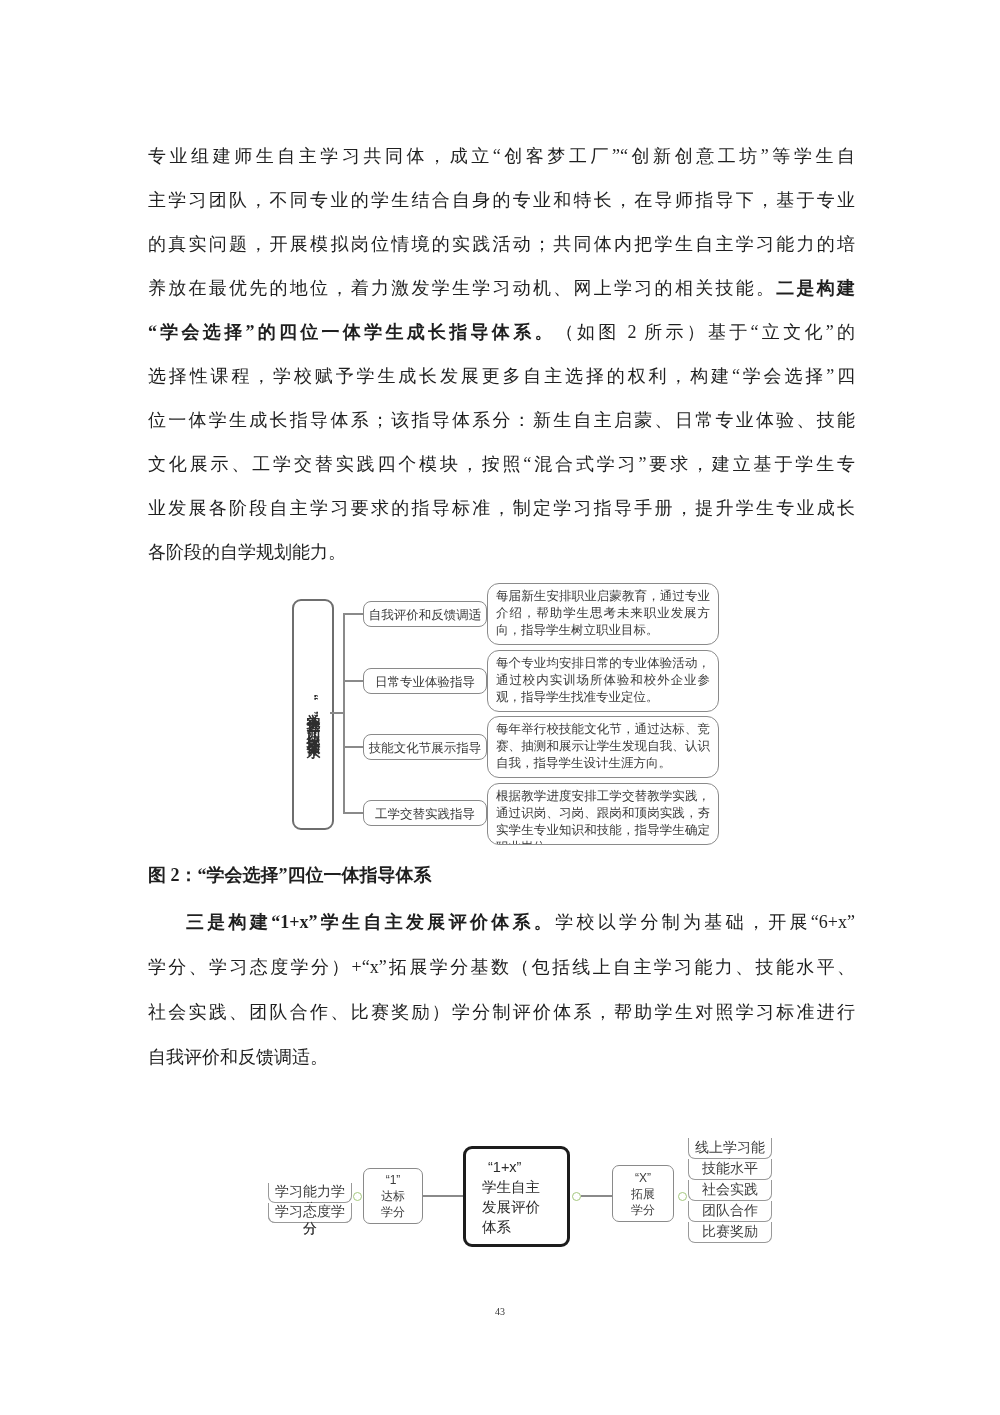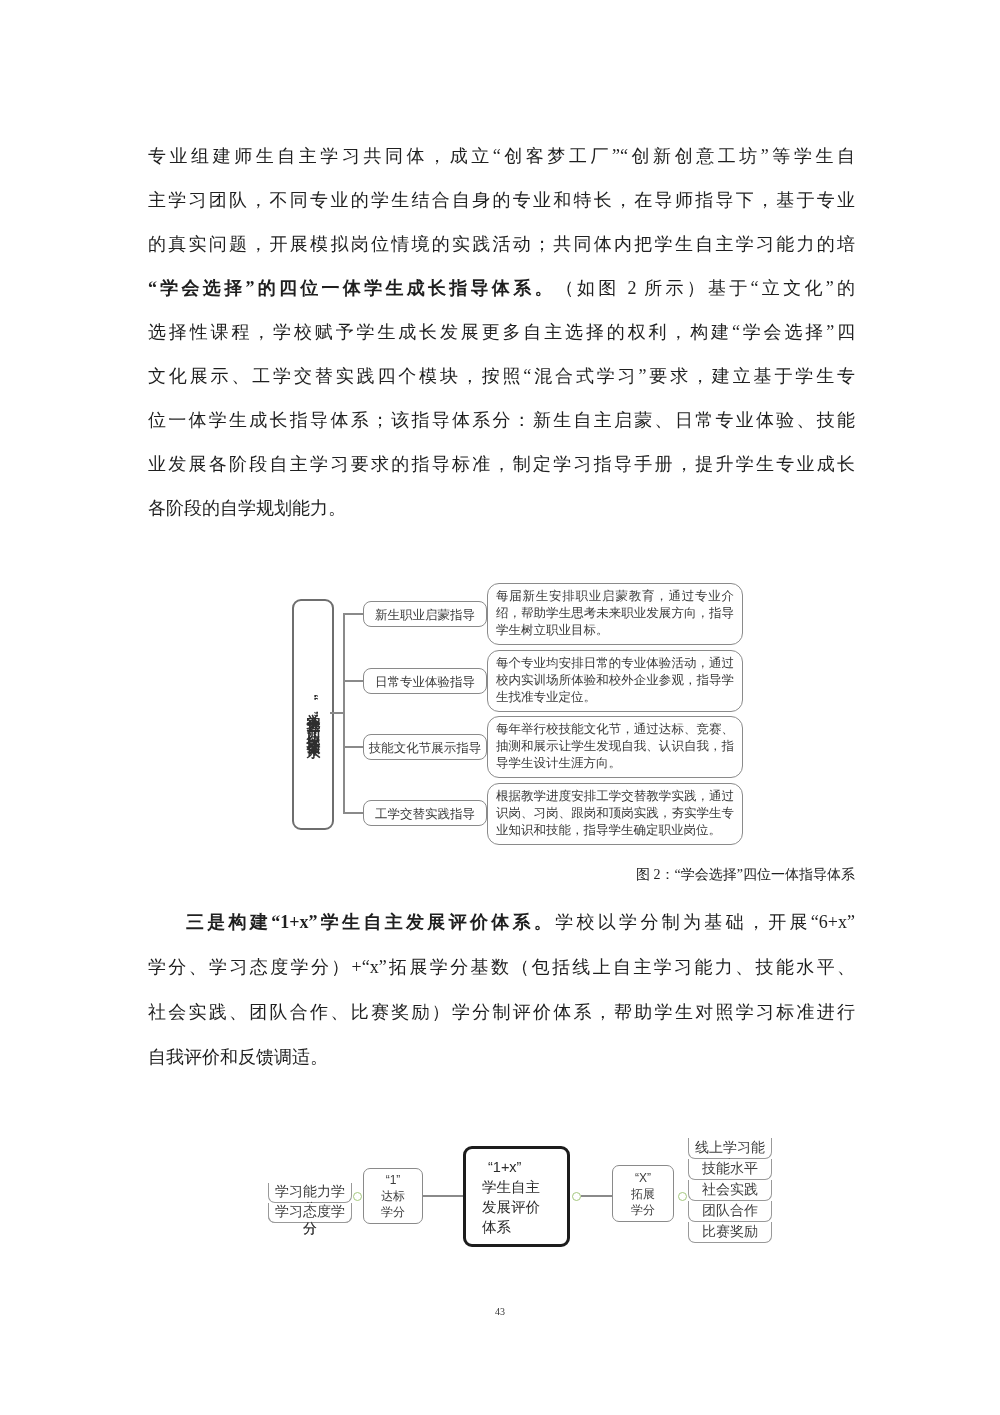--- a/index.html
+++ b/index.html
@@ -5,32 +5,32 @@
   html,body{margin:0;padding:0;background:#ffffff;}
   .page{position:relative;width:1000px;height:1415px;background:#ffffff;overflow:hidden;
         font-family:"Liberation Serif","DejaVu Serif",serif;color:#1f1f1f;}
   .textblock{position:absolute;left:148px;width:707px;}
   .tline{height:44px;line-height:44px;font-size:18px;text-align:justify;text-align-last:justify;white-space:normal;}
   .tline.last{text-align-last:left;}
   .tline .b{font-weight:bold;}
   .p2line{height:45px;line-height:45px;}
   .indent{text-indent:38px;}
   .caption{position:absolute;left:148px;width:707px;top:862px;height:26px;line-height:26px;
-           font-size:14px;font-weight:normal;text-align:right;}
+           font-size:18px;font-weight:bold;text-align:left;}
   .pagenum{position:absolute;left:0;width:1000px;top:1306px;text-align:center;font-size:10px;color:#333;}
 
   
   .fig2{position:absolute;left:285px;top:583px;width:463px;height:266px;
         font-family:"Liberation Sans","DejaVu Sans",sans-serif;color:#3a3a3a;}
   .fig2 .vbox{position:absolute;left:7px;top:16px;width:38px;height:227px;border:2px solid #6e6e6e;
         border-radius:9px;display:flex;align-items:center;justify-content:center;
         writing-mode:vertical-rl;font-size:13.5px;font-weight:bold;letter-spacing:2px;color:#2e2e2e;background:#fff;}
   .fig2 .lbl{position:absolute;left:78px;width:124px;height:26px;line-height:26px;border:1.5px solid #8a8a8a;
         border-radius:8px;background:#fff;text-align:center;font-size:12.5px;box-sizing:border-box;}
-  .fig2 .desc{position:absolute;left:202px;width:256px;height:62px;border:1.5px solid #8a8a8a;
+  .fig2 .desc{position:absolute;left:202px;width:232px;height:62px;border:1.5px solid #8a8a8a;
         border-radius:12px;background:#fff;box-sizing:border-box;padding:4px 8px;
         font-size:12.5px;line-height:17px;text-align:justify;overflow:hidden;}
   .fig2 .cl{position:absolute;background:#8a8a8a;}
   .lbl.r0{top:18px}.desc.r0{top:0px}
   .lbl.r1{top:85px}.desc.r1{top:67px}
   .lbl.r2{top:151px}.desc.r2{top:133px}
   .lbl.r3{top:217px}.desc.r3{top:200px}
 
   
   .fig3{position:absolute;left:255px;top:1138px;width:520px;height:125px;
@@ -50,39 +50,40 @@
 </style>
 </head>
 <body>
 
 <div class="page">
 
   <div class="textblock" style="top:134px;">
     <div class="tline"><span>专业组建师生自主学习共同体，成立“创客梦工厂”“创新创意工坊”等学生自</span></div>
     <div class="tline"><span>主学习团队，不同专业的学生结合自身的专业和特长，在导师指导下，基于专业</span></div>
     <div class="tline"><span>的真实问题，开展模拟岗位情境的实践活动；共同体内把学生自主学习能力的培</span></div>
+    <div class="tline"><span>养放在最优先的地位，着力激发学生学习动机、网上学习的相关技能。</span><span class="b">二是构建</span></div>
     <div class="tline"><span class="b">“学会选择”的四位一体学生成长指导体系。</span><span>（如图 2 所示）基于“立文化”的</span></div>
     <div class="tline"><span>选择性课程，学校赋予学生成长发展更多自主选择的权利，构建“学会选择”四</span></div>
+    <div class="tline"><span>位一体学生成长指导体系；该指导体系分：新生自主启蒙、日常专业体验、技能</span></div>
     <div class="tline"><span>文化展示、工学交替实践四个模块，按照“混合式学习”要求，建立基于学生专</span></div>
-    <div class="tline"><span>位一体学生成长指导体系；该指导体系分：新生自主启蒙、日常专业体验、技能</span></div>
     <div class="tline"><span>业发展各阶段自主学习要求的指导标准，制定学习指导手册，提升学生专业成长</span></div>
     <div class="tline last"><span>各阶段的自学规划能力。</span></div>
   </div>
 
   <div class="fig2">
     <div class="vbox">“学会选择”四位一体指导体系</div>
 
     <div class="cl" style="left:45px;top:129px;width:13px;height:1.5px;"></div>
     <div class="cl" style="left:58px;top:31px;width:1.5px;height:199px;"></div>
     <div class="cl" style="left:58px;top:30px;width:20px;height:1.5px;"></div>
     <div class="cl" style="left:58px;top:97px;width:20px;height:1.5px;"></div>
     <div class="cl" style="left:58px;top:163px;width:20px;height:1.5px;"></div>
     <div class="cl" style="left:58px;top:229px;width:20px;height:1.5px;"></div>
 
-    <div class="lbl r0">新生职业启蒙指导</div>
+    <div class="lbl r0">自我评价和反馈调适</div>
     <div class="desc r0">每届新生安排职业启蒙教育，通过专业介绍，帮助学生思考未来职业发展方向，指导学生树立职业目标。</div>
     <div class="lbl r1">日常专业体验指导</div>
     <div class="desc r1">每个专业均安排日常的专业体验活动，通过校内实训场所体验和校外企业参观，指导学生找准专业定位。</div>
     <div class="lbl r2">技能文化节展示指导</div>
     <div class="desc r2">每年举行校技能文化节，通过达标、竞赛、抽测和展示让学生发现自我、认识自我，指导学生设计生涯方向。</div>
     <div class="lbl r3">工学交替实践指导</div>
     <div class="desc r3">根据教学进度安排工学交替教学实践，通过识岗、习岗、跟岗和顶岗实践，夯实学生专业知识和技能，指导学生确定职业岗位。</div>
   </div>
 
   <div class="caption">图 2：“学会选择”四位一体指导体系</div>

